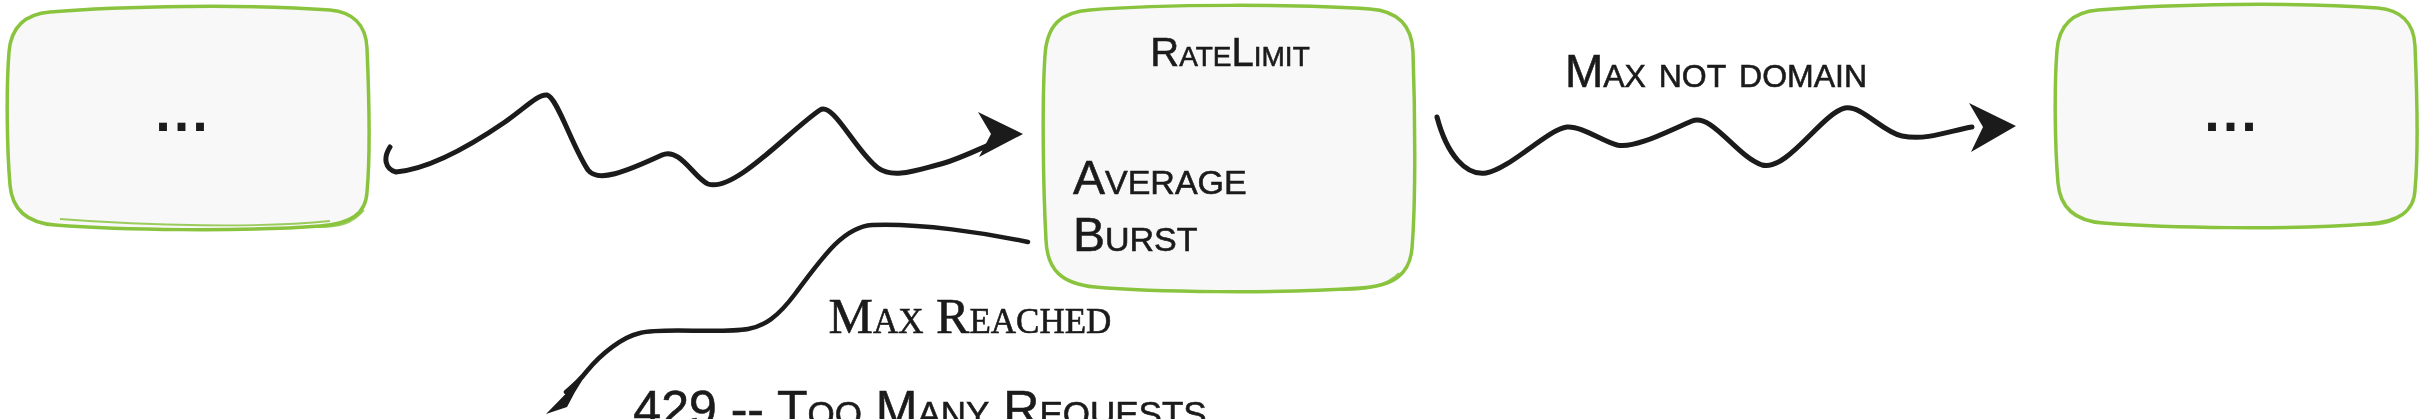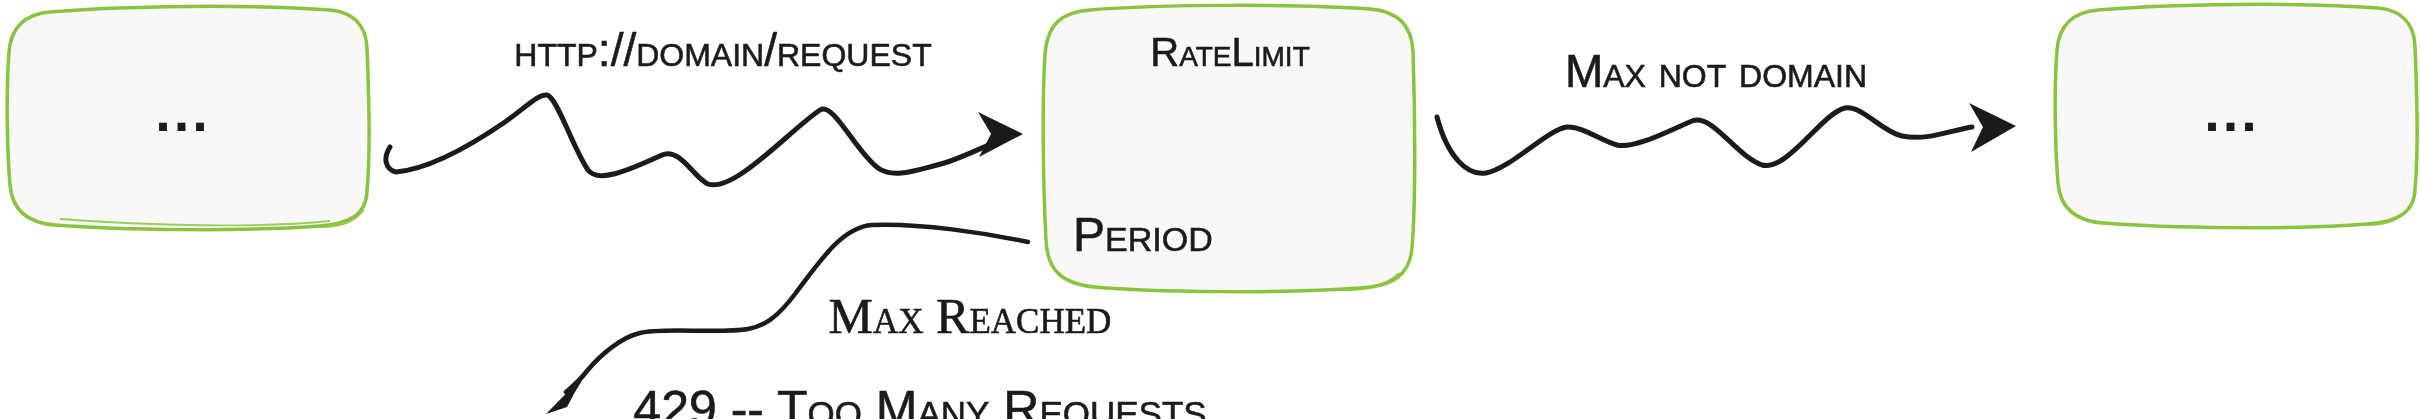--- a/index.html
+++ b/index.html
@@ -106,24 +106,24 @@
          C 843 227, 822 258, 795 294
          C 777 318, 764 326, 748 329
          C 718 334, 663 327, 640 333
          C 622 337, 601 354, 587 371
          C 580 380, 572 387, 566 392" fill="none" stroke="#1b1b1b" stroke-width="4.5" stroke-linecap="round"></path>
     <polygon points="546,414 588,371 575,392 567,407" fill="#1b1b1b"></polygon>
   </svg>
 
   <div class="dots" style="left:183px; top:84px;">...</div>
 
-  <div class="label edge-label centered" style="left:723px; top:50px;">http://domain/request</div>
 
   <div class="label node-title centered" style="left:1230px; top:52px;">RateLimit</div>
-  <div class="label node-field vcentered" style="left:1073px; top:234px;">Period</div>
+  <div class="label node-field vcentered" style="left:1073px; top:177px;">Average</div>
+  <div class="label node-field vcentered" style="left:1073px; top:234px;">Burst</div>
 
   <div class="label edge-label centered" style="left:1716px; top:71px;">Max not domain</div>
 
   <div class="dots" style="left:2232px; top:84px;">...</div>
 
   <div class="label edge-label-lg centered" style="left:970px; top:316px;font-family:Liberation Serif, serif;">Max Reached</div>
   <div class="label edge-label-lg centered" style="left:920px; top:383px;margin-top:26px;">429 -- Too Many Requests</div>
 
 </div>
 

